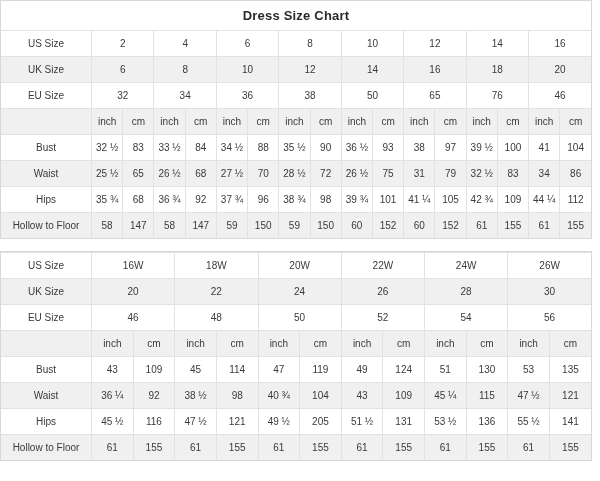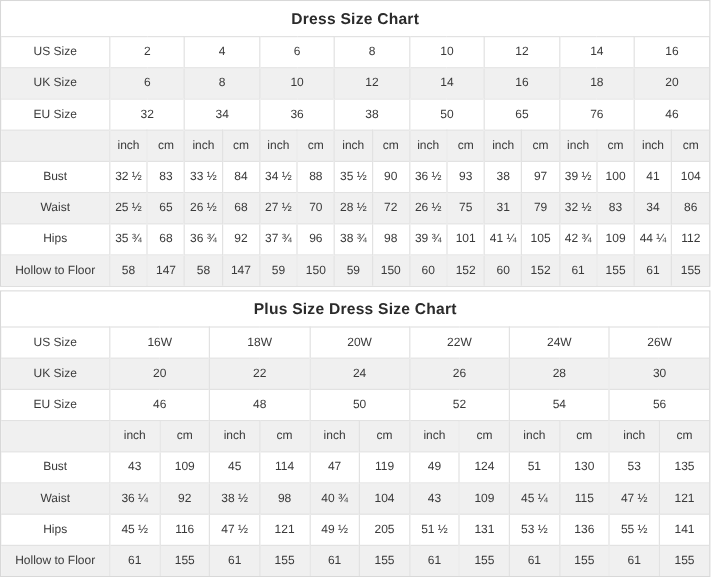--- a/index.html
+++ b/index.html
@@ -209,21 +209,20 @@
             <td class="cell">61</td>
             <td class="cell">155</td>
           </tr>
         </tbody>
     </table>
   </div>
 
   <div class="spacer"></div>
 
   <div class="chart-block">
-    <div class="chart-title">Plus Size Dress Size Chart</div>
     <table class="size-table">
       <tbody>
           <tr>
             <td class="rowlabel">US Size</td>
             <td class="cell" colspan="2">16W</td>
             <td class="cell" colspan="2">18W</td>
             <td class="cell" colspan="2">20W</td>
             <td class="cell" colspan="2">22W</td>
             <td class="cell" colspan="2">24W</td>
             <td class="cell" colspan="2">26W</td>

